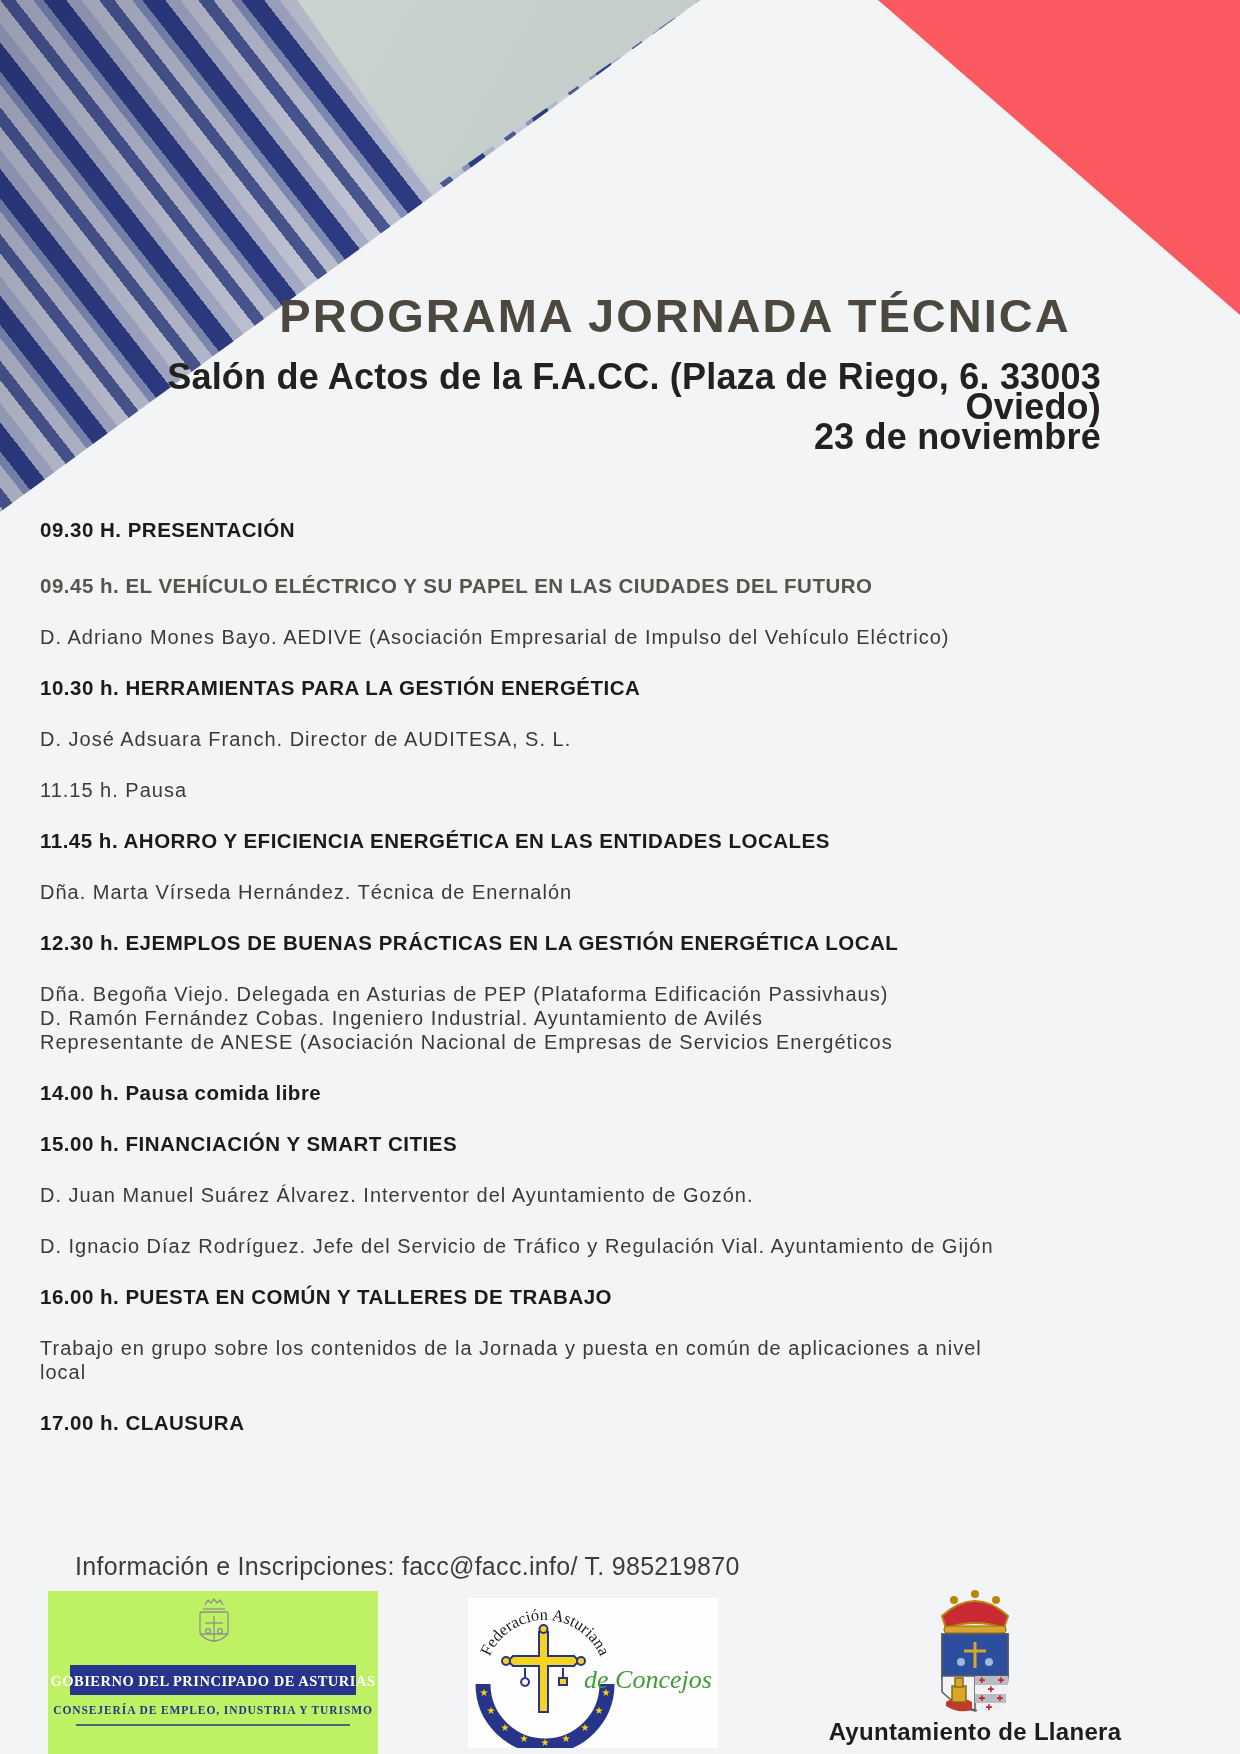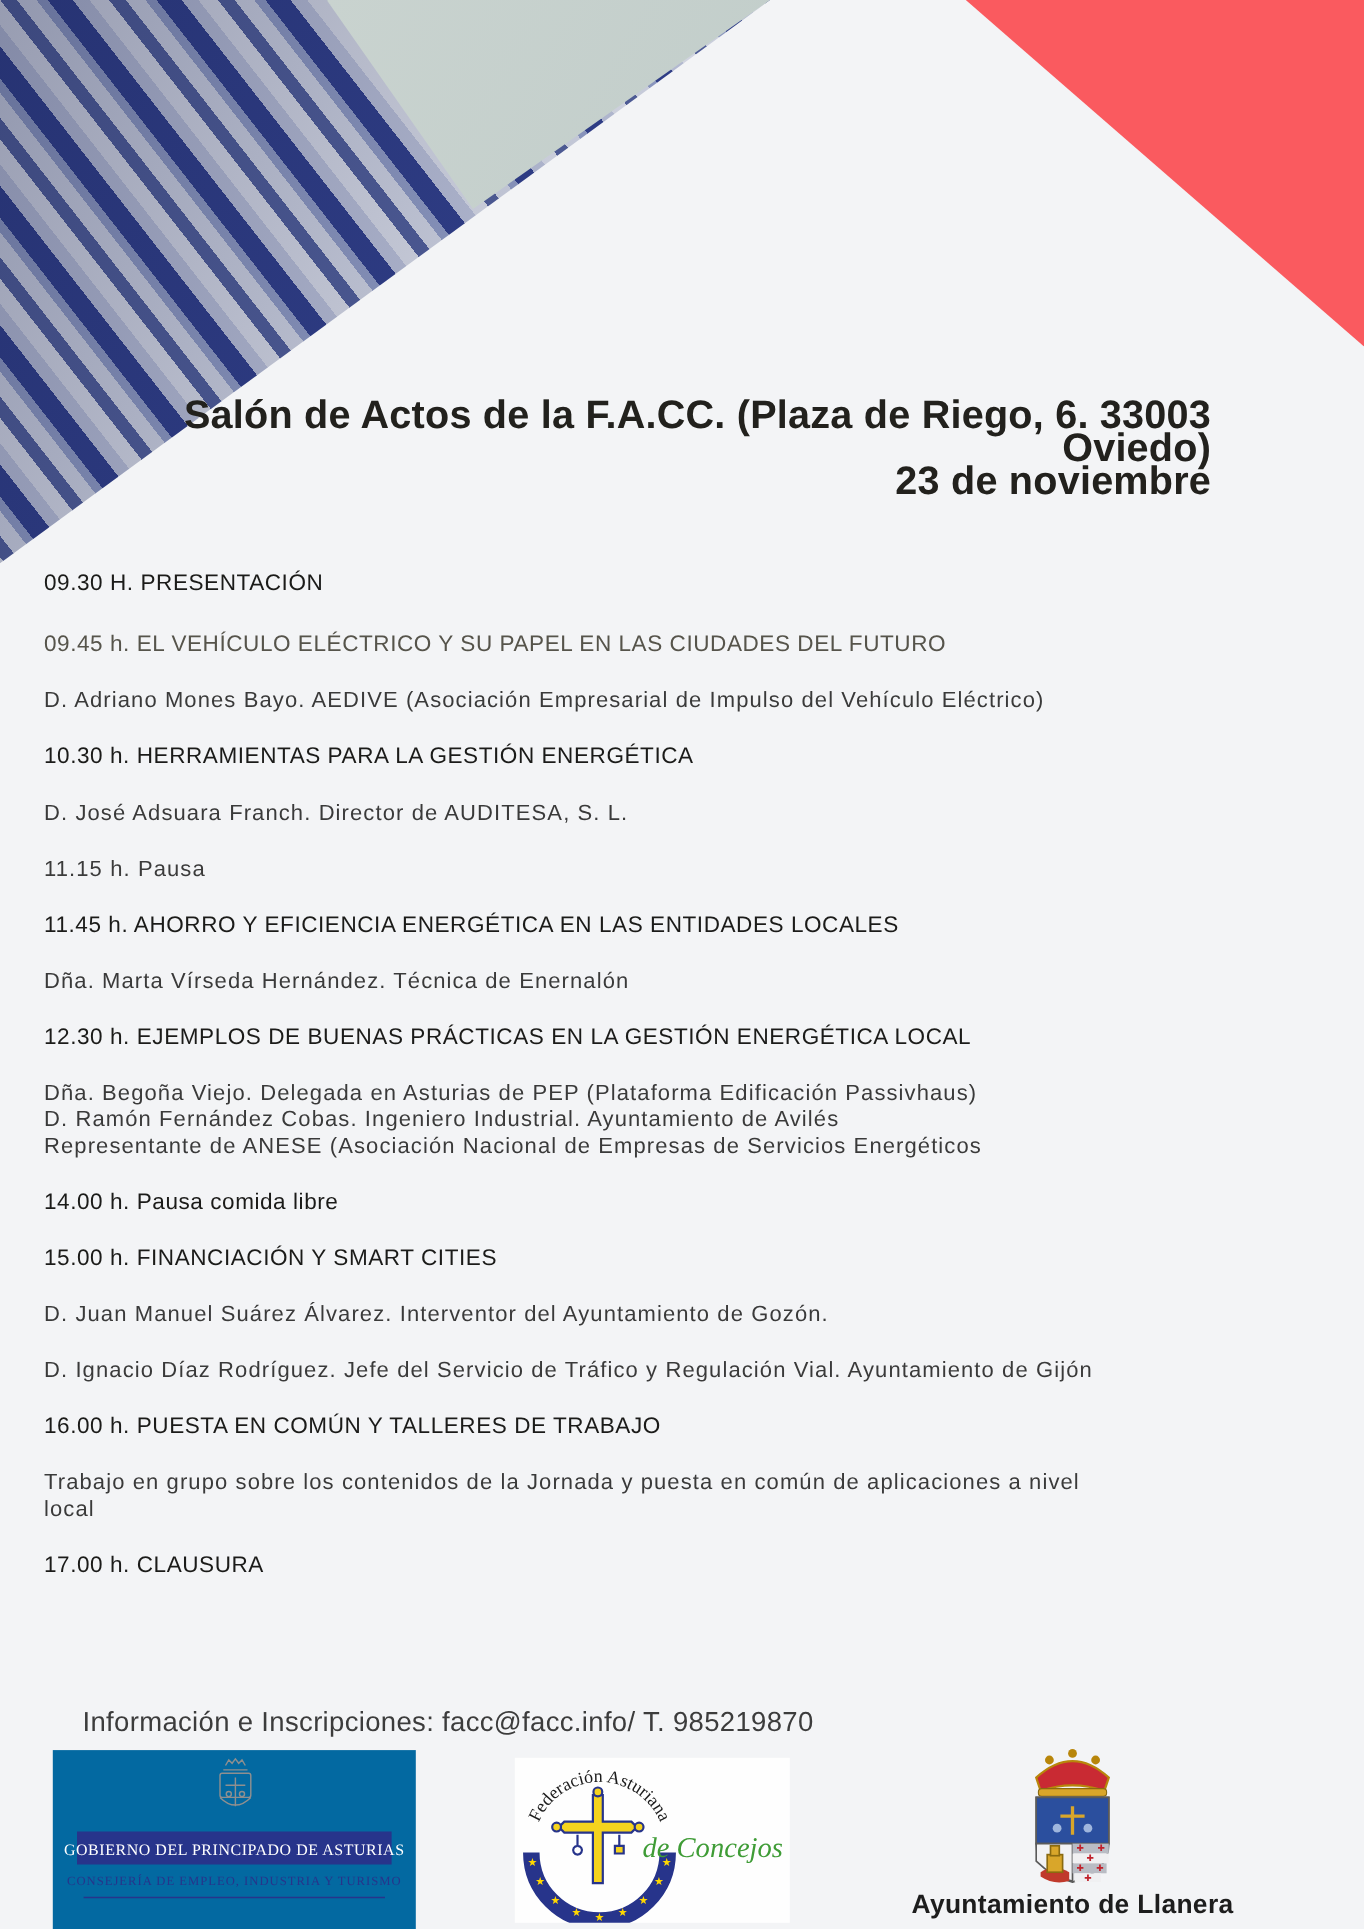--- a/index.html
+++ b/index.html
@@ -39,36 +39,37 @@
   }
   .subtitle{
     position:absolute; left:71px; top:362px; width:1030px;
     text-align:right; font-size:36px; font-weight:bold; letter-spacing:0.2px;
     color:#22211d; line-height:30px;
   }
   
   .schedule{ position:absolute; left:40px; top:518px; width:1045px; }
   .sched-heading{
     margin:0 0 27px 0; font-size:20.5px; line-height:24px;
-    font-weight:normal; letter-spacing:0.5px; color:#1b1b19;
+    font-weight:bold; letter-spacing:0.5px; color:#1b1b19;
   }
   .sched-heading.olive{ color:#56544b;margin-top:32px; }
   .sched-heading.plain{ font-weight:normal; color:#3b3b3b; letter-spacing:1px; font-size:20px; }
   .sched-par{
     margin:0 0 27px 0; font-size:20px; line-height:24px;
     letter-spacing:1px; color:#3a3a3a;
   }
   
   .info-line{
     position:absolute; left:75px; top:1552px; width:1000px;
     text-align:left; font-size:25px; color:#3c3c3c; letter-spacing:0.3px;
   }
   .logo-asturias{
     position:absolute; left:48px; top:1591px; width:330px; height:163px;
-    background:#0369a1;
+    background:#bef264;
+    font-weight:bold;
   }
   .logo-facc{
     position:absolute; left:468px; top:1598px; width:250px; height:150px;
     background:#fefefe;
   }
   .logo-llanera-crest{ position:absolute; left:928px; top:1582px; width:94px; height:132px; }
   .llanera-caption{
     position:absolute; left:775px; top:1718px; width:400px;
     text-align:center; font-size:24px; font-weight:bold; color:#1d1d1d; letter-spacing:0.3px;
   }
@@ -78,20 +79,21 @@
 <body>
 
 <div class="page">
 
   <div class="photo">
     <div class="photo-shade"></div>
   </div>
   <div class="sky"></div>
   <div class="red-tri"></div>
 
+  <div class="title">PROGRAMA JORNADA TÉCNICA</div>
   <div class="subtitle">
     <div>Salón de Actos de la F.A.CC. (Plaza de Riego, 6. 33003 Oviedo)</div>
     <div>23 de noviembre</div>
   </div>
 
   <div class="schedule">
       <p class="sched-heading bold">09.30 H. PRESENTACIÓN</p>
       <p class="sched-heading olive">09.45 h. EL VEHÍCULO ELÉCTRICO Y SU PAPEL EN LAS CIUDADES DEL FUTURO</p>
       <p class="sched-par">D. Adriano Mones Bayo. AEDIVE (Asociación Empresarial de Impulso del Vehículo Eléctrico)</p>
       <p class="sched-heading bold">10.30 h. HERRAMIENTAS PARA LA GESTIÓN ENERGÉTICA</p>

